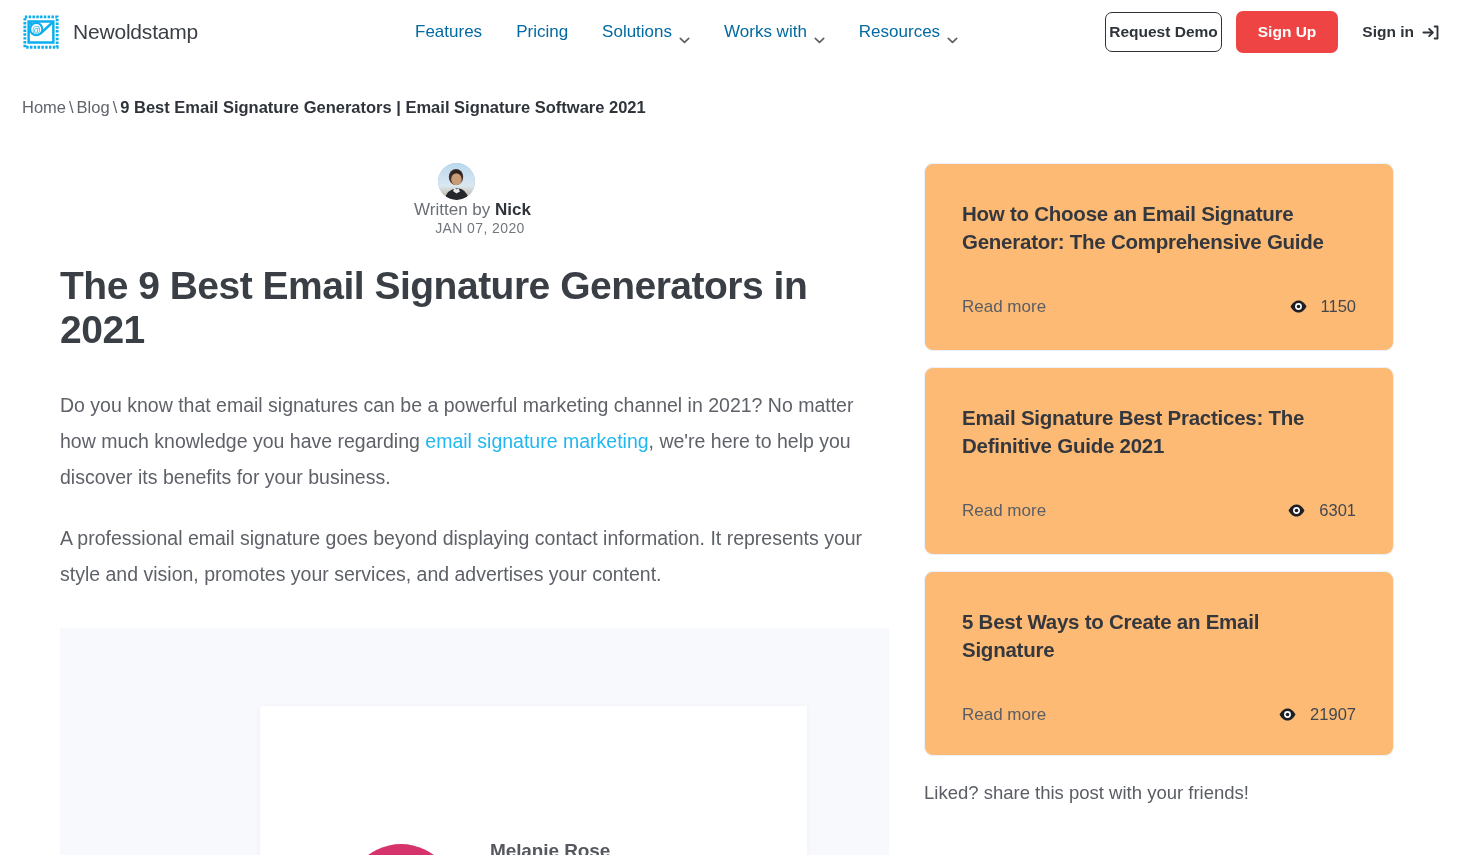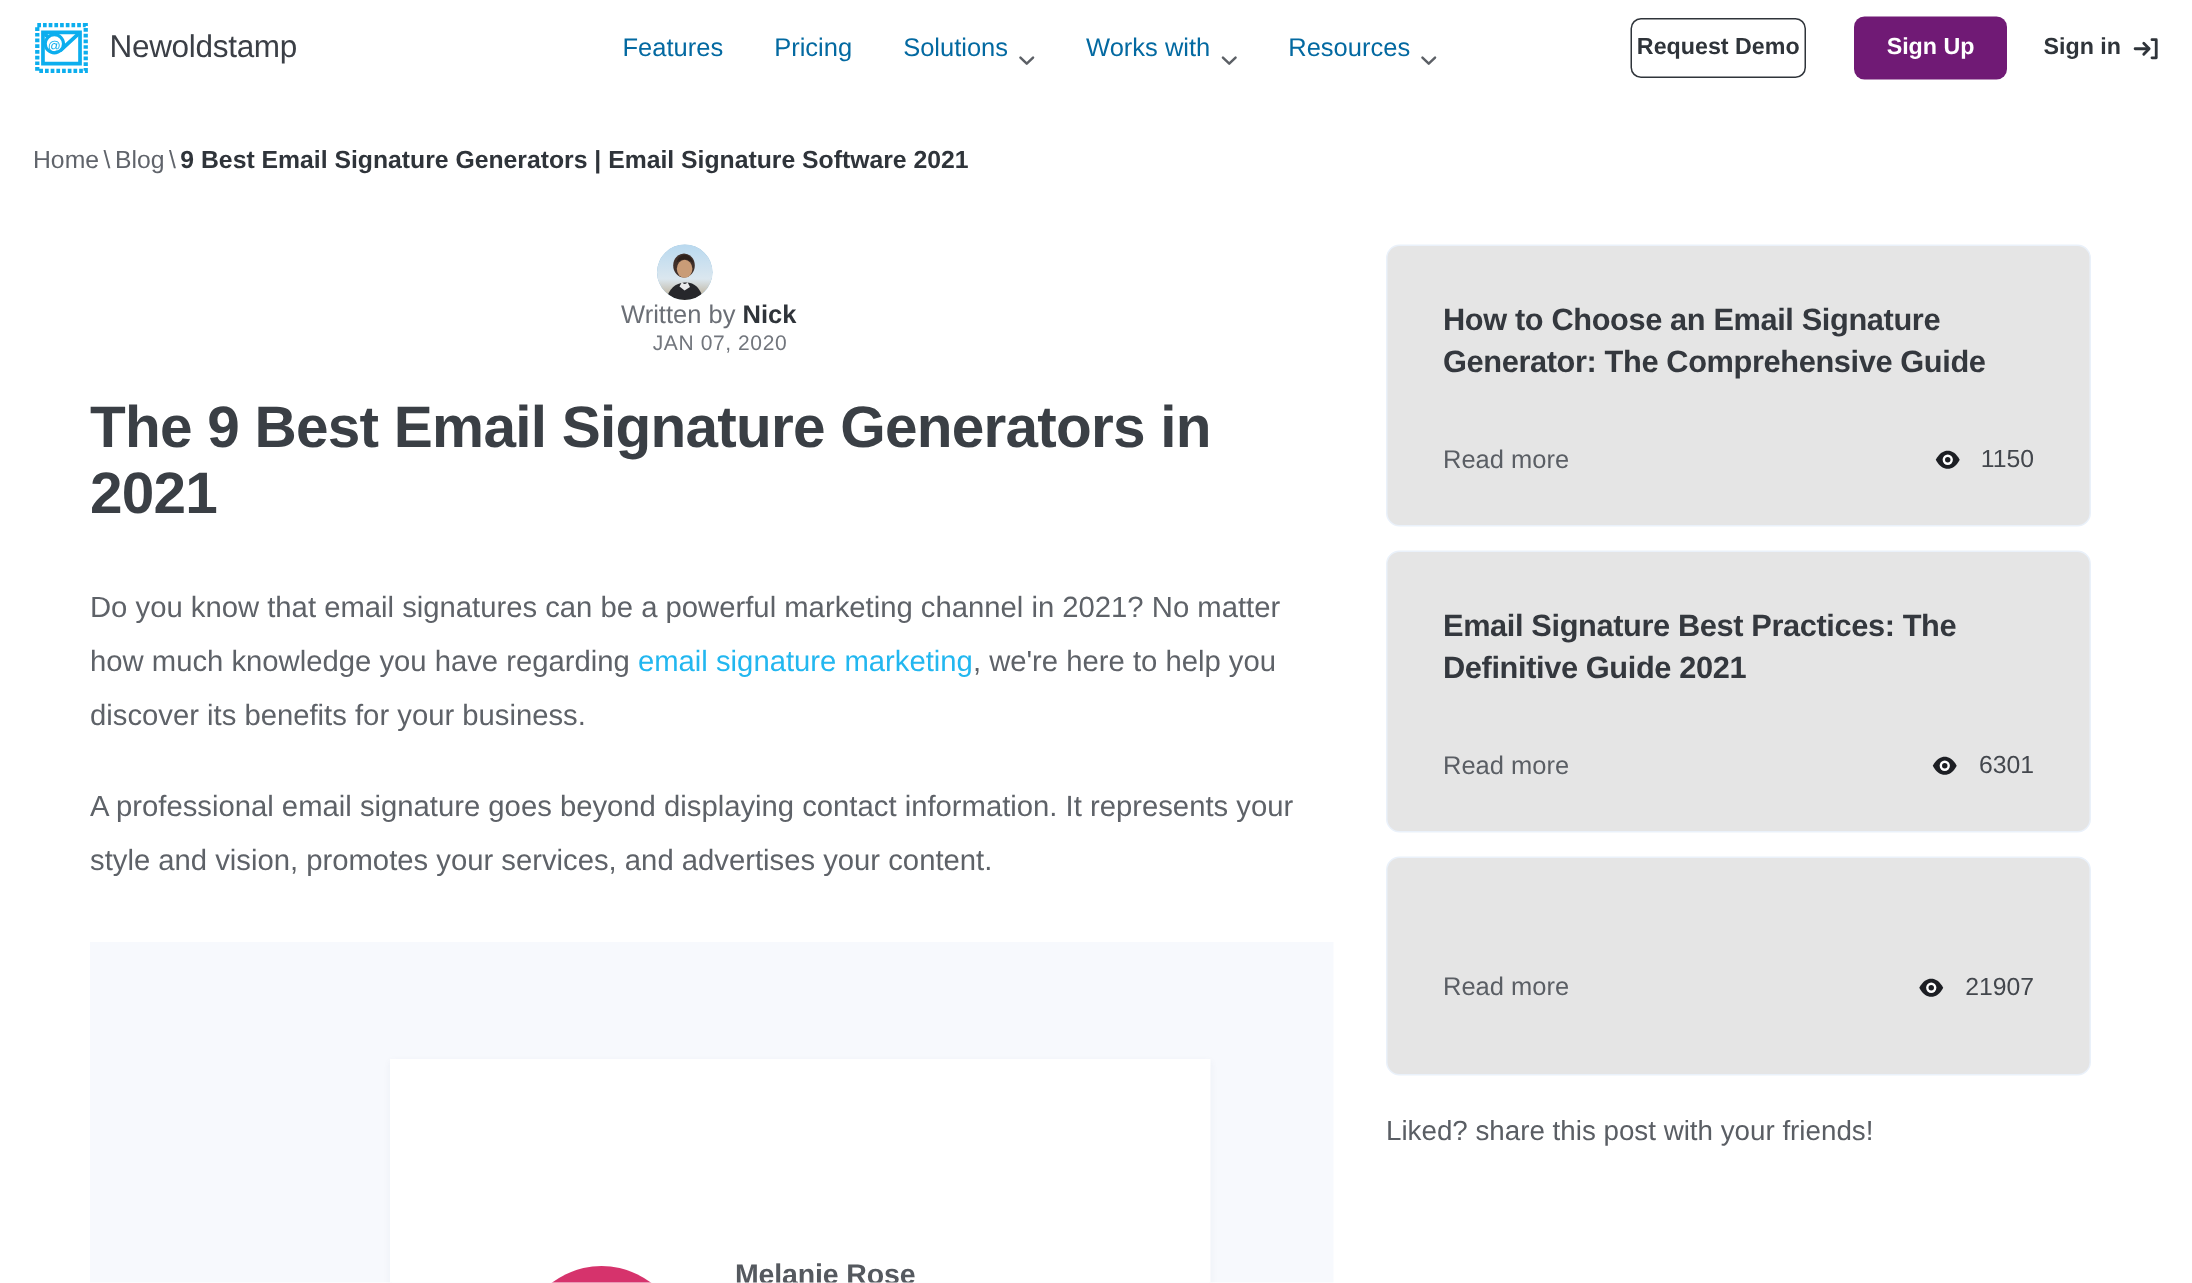--- a/index.html
+++ b/index.html
@@ -81,25 +81,25 @@
     border-radius: 7px;
     padding: 10px 3px;
     cursor: pointer;
     white-space: nowrap;
     font-family: "Liberation Sans", sans-serif;
   }
   .btn-signup {
     font-size: 15.5px;
     font-weight: bold;
     color: #ffffff;
-    background: #701a75;
+    background: #ef4444;
     border: none;
     border-radius: 7px;
     padding: 12px 22px;
-    margin-left: 32px;
+    margin-left: 14px;
     cursor: pointer;
     white-space: nowrap;
     font-family: "Liberation Sans", sans-serif;
   }
   .signin {
     display: flex;
     align-items: center;
     gap: 8px;
     margin-left: 24px;
     font-size: 15.5px;
@@ -242,21 +242,21 @@
     margin-top: 5px;
     font-size: 14.5px;
     color: #6d7177;
     white-space: nowrap;
   }
 
   
   .card {
     border: 1px solid #EAF1FA;
     border-radius: 9px;
-    background: #e5e5e5;
+    background: #fdba74;
     padding: 36px 37px 30px 37px;
     margin-bottom: 16px;
     cursor: pointer;
   }
   .card.two-line { min-height: 188px; }
   .card.one-line { min-height: 146px; }
   .card-title {
     font-size: 20.5px;
     line-height: 1.38;
     font-weight: bold;
@@ -480,20 +480,21 @@
               <circle cx="10" cy="10" r="3.6" fill="#ffffff"></circle>
               <circle cx="10" cy="10" r="1.9" fill="#1d1f24"></circle>
             </svg>
           </span>
           <span class="views-count">6301</span>
         </span>
       </div>
     </div>
 
     <div class="card one-line">
+      <div class="card-title">5 Best Ways to Create an Email Signature</div>
       <div class="card-foot">
         <span class="read-more">Read more</span>
         <span class="views">
           <span>
             <svg class="eye-icon" viewBox="0 0 20 20">
               <path d="M1.6 10 C4 5.4 7 3.6 10 3.6 C13 3.6 16 5.4 18.4 10
                        C16 14.6 13 16.4 10 16.4 C7 16.4 4 14.6 1.6 10 z" fill="#1d1f24"></path>
               <circle cx="10" cy="10" r="3.6" fill="#ffffff"></circle>
               <circle cx="10" cy="10" r="1.9" fill="#1d1f24"></circle>
             </svg>

